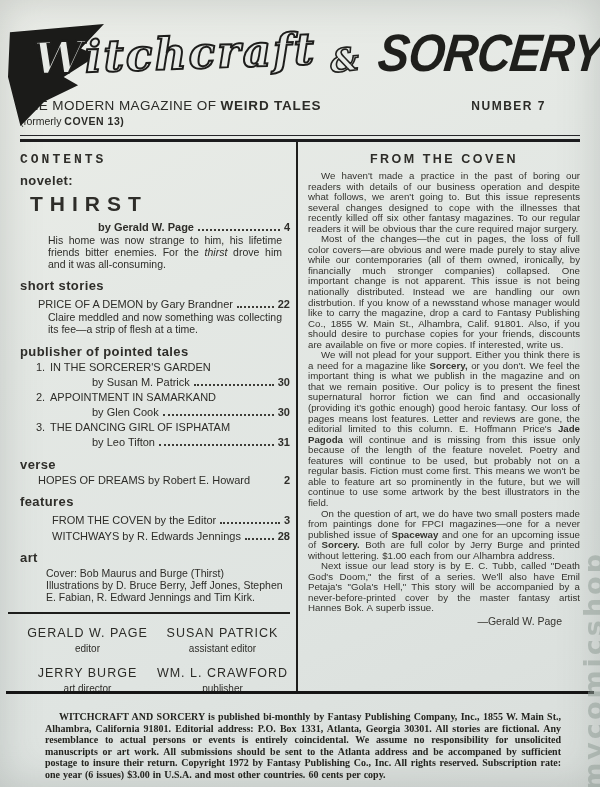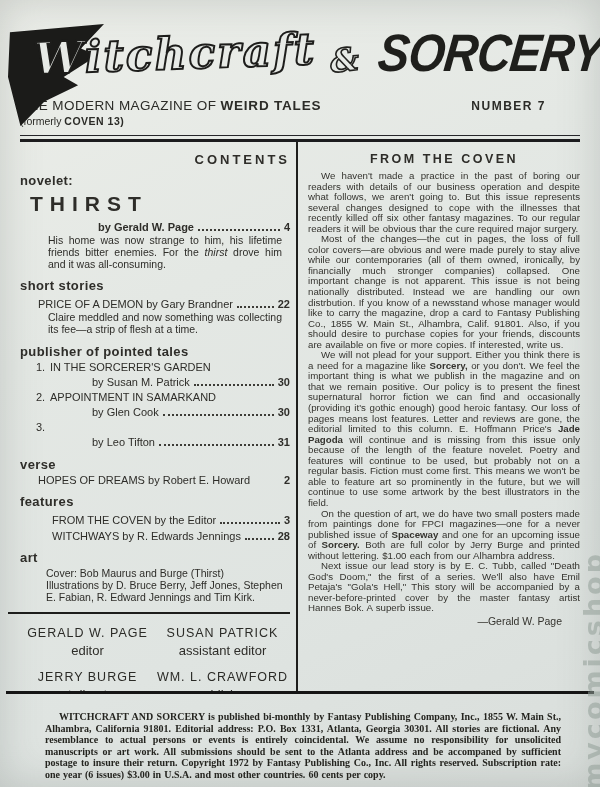--- a/index.html
+++ b/index.html
@@ -27,21 +27,21 @@
   .issue-no{margin-left:auto;margin-right:34px;font-size:12px;font-weight:bold;letter-spacing:1.5px;color:#2b2b27;}
   .formerly{font-size:10.5px;margin-top:2px;color:#2b2b27;}
   .formerly b{letter-spacing:.5px;}
   .double-rule{margin:8px 0 0 0;height:3px;border-top:1px solid #26262a;border-bottom:3px solid #1c1c1e;}
   
   .main{display:flex;align-items:stretch;margin:0 8px 0 8px;height:549px;}
   .col-left{width:288px;padding:6px 6px 0 12px;box-sizing:border-box;overflow:hidden;}
   .divider{width:2px;background:#1e1e1c;}
   .col-right{flex:1;padding:6px 12px 0 10px;box-sizing:border-box;overflow:hidden;}
   
-  .contents-heading{text-align:right;font-weight:bold;font-size:13px;letter-spacing:3px;margin:4px 0 6px;}
+  .contents-heading{text-align:left;font-weight:bold;font-size:13px;letter-spacing:3px;margin:4px 0 6px;font-family:Liberation Mono, monospace;}
   .sec-label{font-weight:bold;font-size:13px;letter-spacing:.4px;margin:8px 0 2px;}
   .novelet-title{font-weight:bold;font-size:21px;letter-spacing:7px;margin:4px 0 2px 10px;}
   .leader-row{display:flex;align-items:baseline;font-size:11px;}
   .leader-row .dots{flex:1;height:1em;border-bottom:2px dotted #3c3b36;margin:0 4px 2px;min-width:10px;}
   .leader-row .pg{font-weight:bold;}
   .byline-main{margin-left:78px;font-weight:bold;}
   .desc{font-size:10.5px;line-height:11.8px;margin:2px 8px 0 28px;text-align:justify;}
   .story-row{margin-left:18px;margin-top:2px;}
   .dept-item{margin-left:16px;font-size:11px;line-height:12.5px;margin-top:2px;}
   .dept-title{display:flex;}
@@ -49,21 +49,21 @@
   .dept-by{margin-left:56px;}
   .verse-row{margin-left:18px;margin-top:2px;}
   .spacer{flex:1;}
   .feat-row{margin-left:32px;margin-top:1px;}
   .art-line{font-size:10.5px;line-height:12px;margin-left:26px;margin-right:4px;}
   
   .staff-rule{height:0;border-top:2.5px solid #1d1d1b;margin:9px 0 0 -12px;}
   .staff-grid{display:grid;grid-template-columns:1fr 1fr;margin-top:12px;}
   .staff-cell{text-align:center;margin-bottom:12px;}
   .staff-name{font-size:12.5px;letter-spacing:1px;color:#2b2b27;}
-  .staff-role{font-size:13px;margin-top:3px;}
+  .staff-role{font-size:10px;margin-top:3px;}
   
   .coven-heading{text-align:center;font-weight:bold;font-size:12.5px;letter-spacing:2.5px;margin:4px 0 5px;}
   .coven p{margin:0;font-size:9.7px;line-height:10.55px;text-align:justify;text-indent:13px;
            color:#34332e;word-spacing:.5px;}
   .signature{text-align:right;font-size:10.5px;margin:1px 18px 0 0;color:#34332e;}
   
   .bottom-rule{height:0;border-top:3.5px solid #151515;margin:0 6px;}
   .footer{margin:6px 22px 0 28px;font-family:"Liberation Serif",serif;font-weight:bold;
           font-size:10px;line-height:11.6px;text-align:justify;color:#24241f;word-spacing:.6px;}
   .footer p{margin:17px;}
@@ -136,20 +136,21 @@
         </div>
         <div class="leader-row dept-by">
           <span>by Glen Cook</span>
           <span class="dots"></span>
           <span class="pg">30</span>
         </div>
       </div>
       <div class="dept-item">
         <div class="dept-title">
           <span class="dept-num">3.</span>
+          <span>THE DANCING GIRL OF ISPHATAM</span>
         </div>
         <div class="leader-row dept-by">
           <span>by Leo Tifton</span>
           <span class="dots"></span>
           <span class="pg">31</span>
         </div>
       </div>
 
       <div class="sec-label">verse</div>
       <div class="leader-row verse-row">

